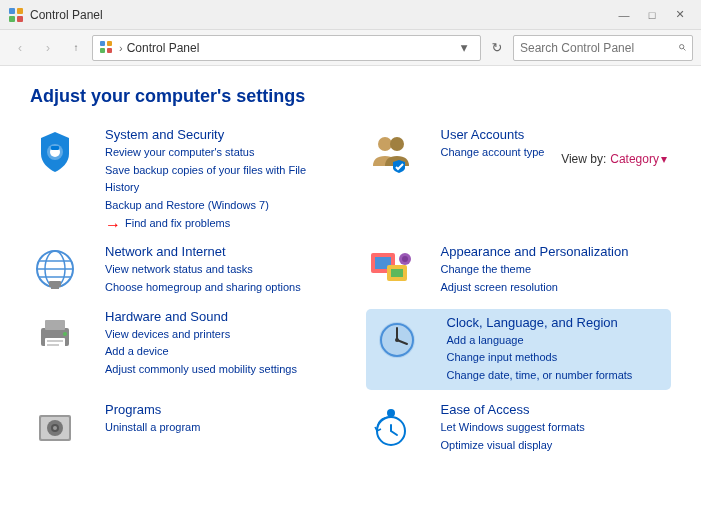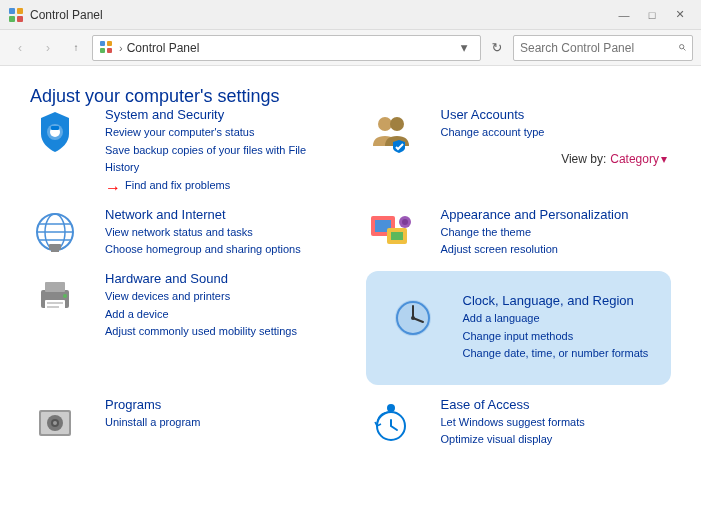--- a/index.html
+++ b/index.html
@@ -138,22 +138,23 @@
     }
 
     
     .content {
       padding: 20px 30px;
       height: calc(511px - 30px - 36px);
       overflow-y: auto;
     }
     .page-title {
       font-size: 18px;
-      font-weight: 400;
+      font-weight: 700;
       color: #003399;
+      margin-bottom: 20px;
     }
     .view-by {
       position: absolute;
       top: 86px;
       right: 34px;
       display: flex;
       align-items: center;
       gap: 4px;
       font-size: 12px;
       color: #333;
@@ -270,20 +271,21 @@
           <path d="M24 4 L38 10 L38 26 C38 34 31 41 24 44 C17 41 10 34 10 26 L10 10 Z" fill="#0078d7" opacity="0.9"></path>
           <circle cx="24" cy="24" r="8" fill="#fff" opacity="0.3"></circle>
           <circle cx="24" cy="24" r="5" fill="#fff"></circle>
           <rect x="20" y="18" width="8" height="4" rx="1" fill="#0078d7"></rect>
         </svg>
       </div>
       <div class="category-content">
         <div class="category-title">System and Security</div>
         <span class="category-link">Review your computer's status</span>
         <span class="category-link">Save backup copies of your files with File History</span>
+        <span class="category-link">Backup and Restore (Windows 7)</span>
         <span style="display:flex; align-items:center; gap:4px;">
           <span style="color:red; font-size:16px;">→</span>
           <span class="category-link">Find and fix problems</span>
         </span>
       </div>
     </div>
 
     <div class="category-item">
       <div class="category-icon">
         <svg width="48" height="48" viewBox="0 0 48 48">
@@ -354,21 +356,21 @@
         </svg>
       </div>
       <div class="category-content">
         <div class="category-title">Hardware and Sound</div>
         <span class="category-link">View devices and printers</span>
         <span class="category-link">Add a device</span>
         <span class="category-link">Adjust commonly used mobility settings</span>
       </div>
     </div>
 
-    <div class="category-item" style="background:#cce4f7; border-radius:12px; padding:22px;">
+    <div class="category-item" style="background:#cce4f7; border-radius:5px; padding:6px;">
       <div class="category-icon">
         <svg width="48" height="48" viewBox="0 0 48 48">
           <circle cx="24" cy="24" r="18" fill="#4a90d9" opacity="0.2"></circle>
           <circle cx="24" cy="24" r="16" fill="none" stroke="#4a90d9" stroke-width="2"></circle>
           <line x1="24" y1="24" x2="24" y2="12" stroke="#333" stroke-width="2" stroke-linecap="round"></line>
           <line x1="24" y1="24" x2="34" y2="28" stroke="#333" stroke-width="2" stroke-linecap="round"></line>
           <circle cx="24" cy="24" r="2" fill="#333"></circle>
         </svg>
       </div>
       <div class="category-content">

